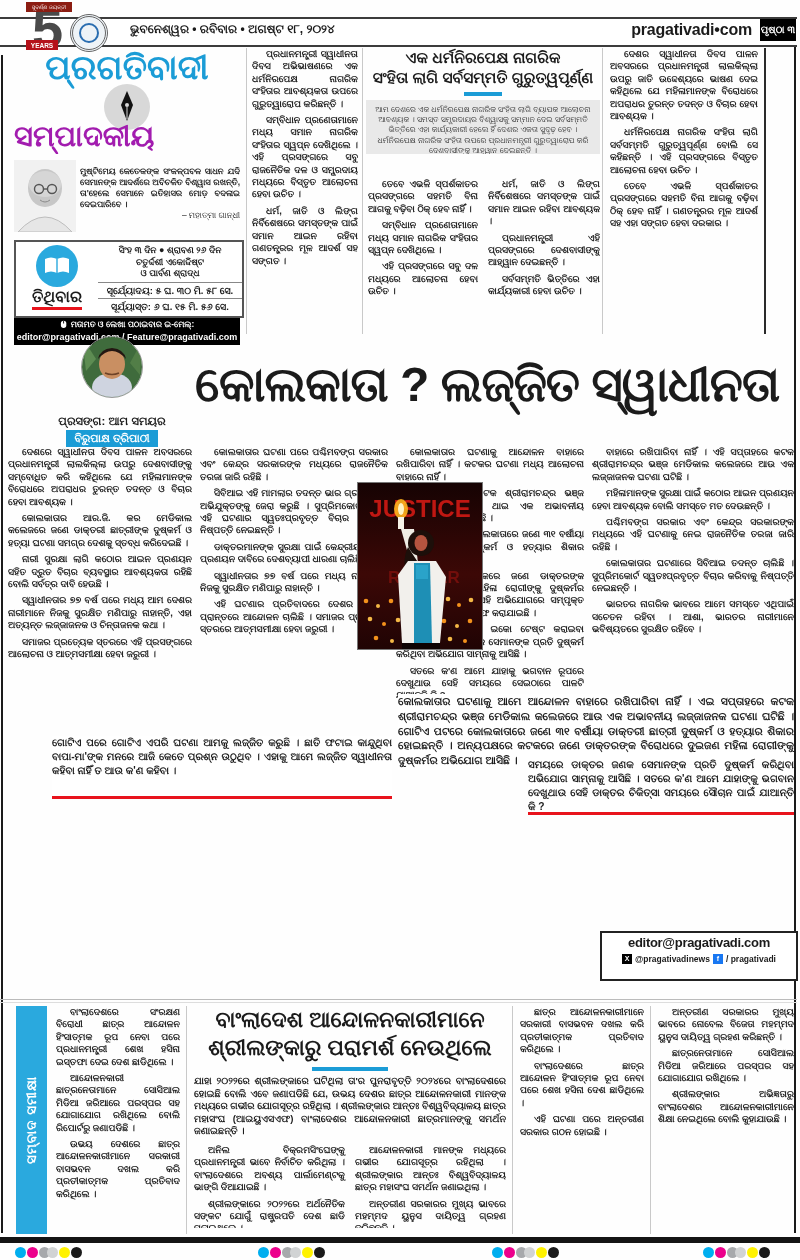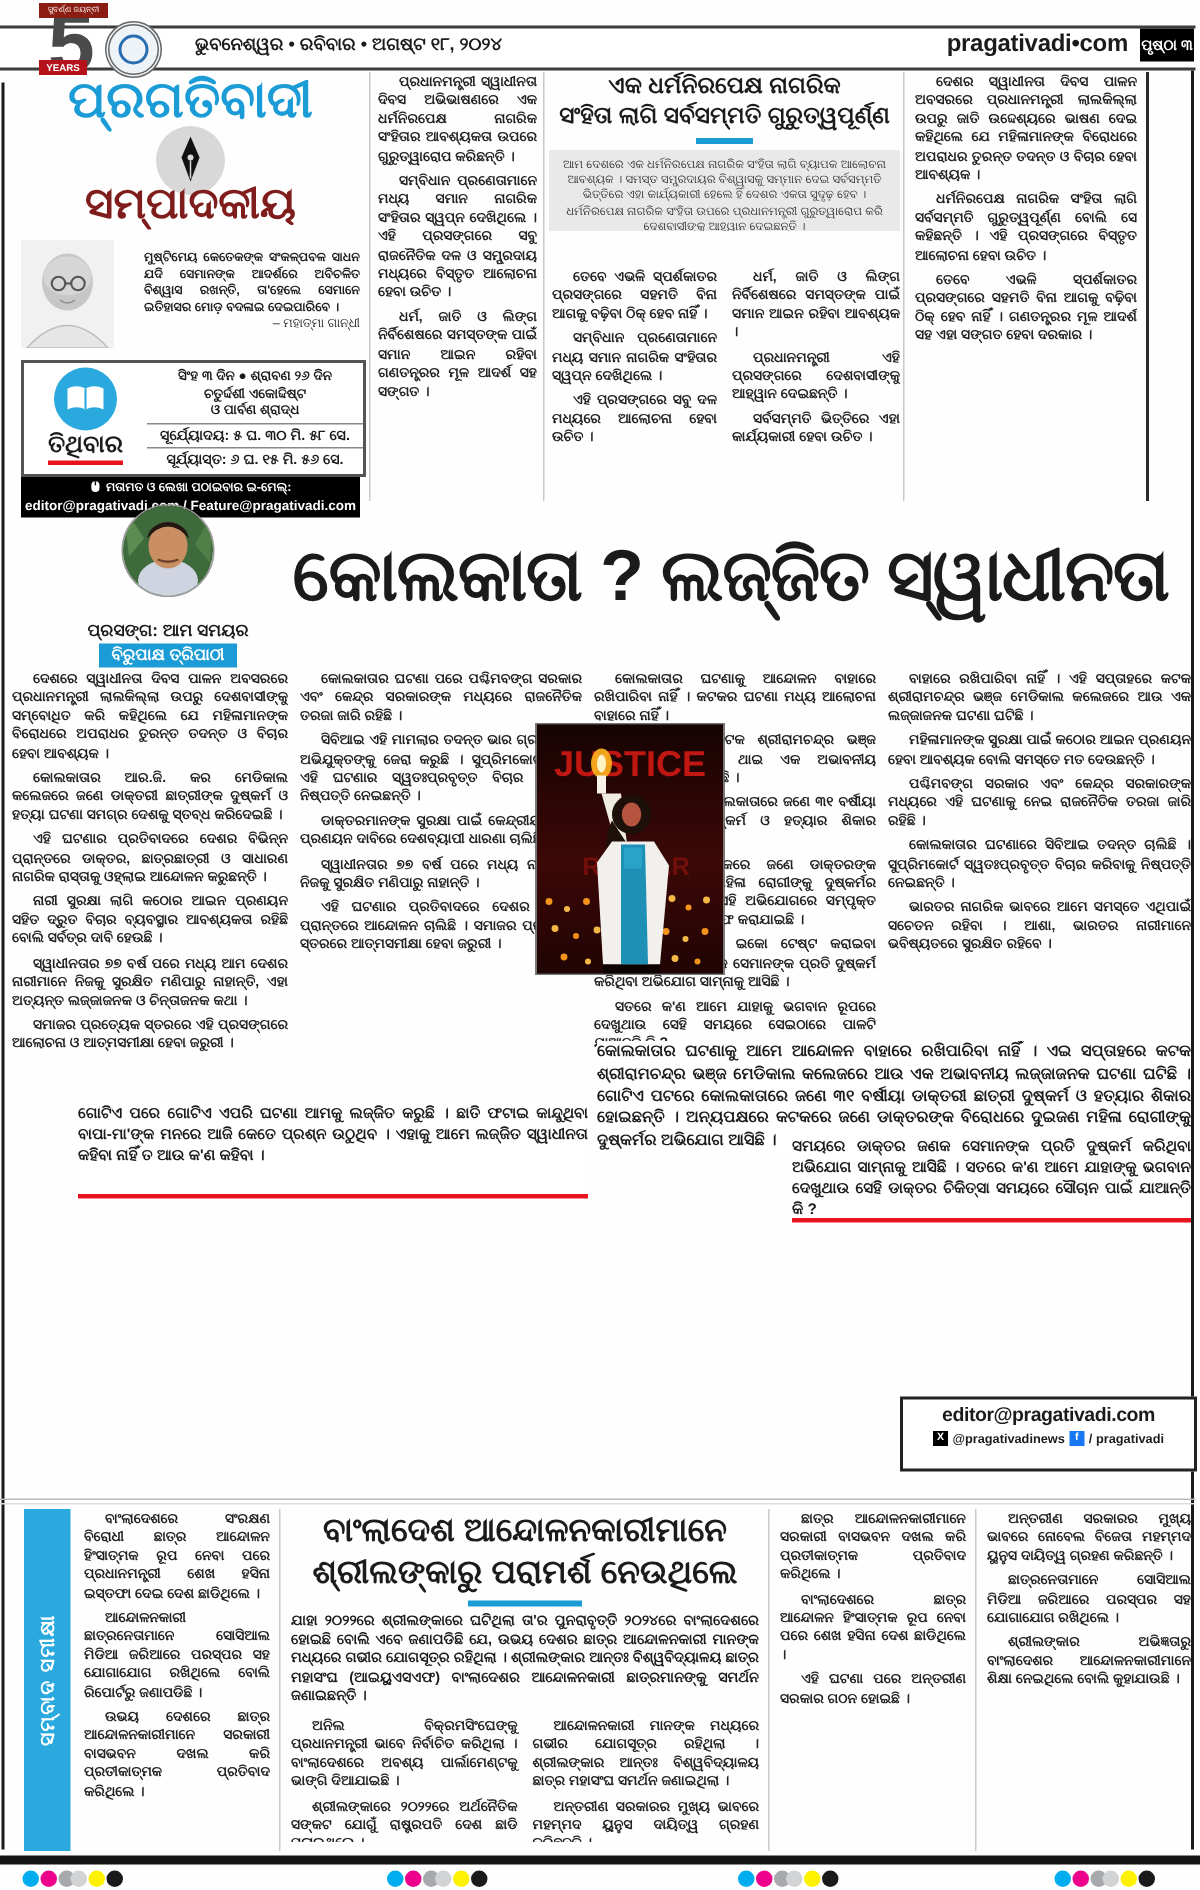--- a/index.html
+++ b/index.html
@@ -22,22 +22,22 @@
   .logo .emblem i{display:block;width:16px;height:16px;border:2px solid #2a6db0;border-radius:50%;}
   .logo .ribbon{position:absolute;left:0;top:0;width:46px;height:10px;background:#8c1d12;color:#fff;font-size:5.5px;display:flex;align-items:center;justify-content:center;overflow:hidden;}
   .logo .years{position:absolute;left:0;top:38px;width:32px;height:10px;background:#b5121b;color:#fff;font-size:6.5px;font-weight:bold;display:flex;align-items:center;justify-content:center;}
 
   .edge-left{left:1px;top:55px;width:2px;height:1178px;background:#1a1a1a;}
   .edge-right{left:794px;top:45px;width:2px;height:1188px;background:#1a1a1a;}
 
   
   .masthead{left:14px;top:48px;width:226px;height:44px;text-align:center;color:#1b9cd6;font-size:34px;font-weight:800;white-space:nowrap;}
   .pencircle{left:104px;top:84px;width:46px;height:46px;border-radius:50%;background:#d8d8d8;display:flex;align-items:center;justify-content:center;}
-  .sectiontitle{left:14px;top:120px;width:226px;text-align:center;color:#7f1d1d;font-size:29px;font-weight:800;white-space:nowrap;}
-  .gandhirow{left:14px;top:160px;width:226px;height:74px;display:flex;gap:20px;}
+  .sectiontitle{left:14px;top:120px;width:226px;text-align:left;color:#a21caf;font-size:29px;font-weight:800;white-space:nowrap;}
+  .gandhirow{left:14px;top:160px;width:226px;height:74px;display:flex;gap:4px;}
   .gandhiquote{font-size:8.4px;font-weight:bold;line-height:11px;text-align:justify;padding-top:6px;}
   .gandhiauthor{text-align:right;font-weight:normal;font-size:8.4px;}
   .almanac{left:14px;top:240px;width:226px;height:74px;border:2px solid #555;background:#fff;display:flex;}
   .alm-left{width:82px;border-right:0;display:flex;flex-direction:column;align-items:center;}
   .bookcircle{margin-top:3px;width:42px;height:42px;border-radius:50%;background:#2aa9de;display:flex;align-items:center;justify-content:center;}
   .daylabel{font-size:16px;font-weight:800;border-bottom:3px solid #e8131c;line-height:20px;white-space:nowrap;}
   .alm-right{flex:1;display:flex;flex-direction:column;}
   .alm-tithi{font-size:9px;font-weight:bold;text-align:center;line-height:11.5px;padding-top:3px;height:37px;border-bottom:1.5px solid #888;}
   .alm-sun{font-size:9.5px;font-weight:bold;text-align:center;height:15px;line-height:15px;}
   .alm-sun+.alm-sun{border-top:1.5px solid #888;}
@@ -212,21 +212,20 @@
         </svg>
     </div>
     <div class="kicker hide">ପ୍ରସଙ୍ଗ: ଆମ ସମୟର</div>
     <div class="badge hide">ବିରୁପାକ୍ଷ ତ୍ରିପାଠୀ</div>
   </div>
   <div class="abs headline">କୋଲକାତା ? ଲଜ୍ଜିତ ସ୍ୱାଧୀନତା</div>
 
   <div class="abs mcol smalltxt just hide" style="left:8px;width:184px;">
       <p class="para">ଦେଶରେ ସ୍ୱାଧୀନତା ଦିବସ ପାଳନ ଅବସରରେ ପ୍ରଧାନମନ୍ତ୍ରୀ ଲାଲକିଲ୍ଲା ଉପରୁ ଦେଶବାସୀଙ୍କୁ ସମ୍ବୋଧିତ କରି କହିଥିଲେ ଯେ ମହିଳାମାନଙ୍କ ବିରୋଧରେ ଅପରାଧର ତୁରନ୍ତ ତଦନ୍ତ ଓ ବିଚାର ହେବା ଆବଶ୍ୟକ ।</p>
       <p class="para">କୋଲକାତାର ଆର.ଜି. କର ମେଡିକାଲ କଲେଜରେ ଜଣେ ଡାକ୍ତରୀ ଛାତ୍ରୀଙ୍କ ଦୁଷ୍କର୍ମ ଓ ହତ୍ୟା ଘଟଣା ସମଗ୍ର ଦେଶକୁ ସ୍ତବ୍ଧ କରିଦେଇଛି ।</p>
-      <p class="para">ଏହି ଘଟଣାର ପ୍ରତିବାଦରେ ଦେଶର ବିଭିନ୍ନ ପ୍ରାନ୍ତରେ ଡାକ୍ତର, ଛାତ୍ରଛାତ୍ରୀ ଓ ସାଧାରଣ ନାଗରିକ ରାସ୍ତାକୁ ଓହ୍ଲାଇ ଆନ୍ଦୋଳନ କରୁଛନ୍ତି ।</p>
       <p class="para">ନାରୀ ସୁରକ୍ଷା ଲାଗି କଠୋର ଆଇନ ପ୍ରଣୟନ ସହିତ ଦ୍ରୁତ ବିଚାର ବ୍ୟବସ୍ଥାର ଆବଶ୍ୟକତା ରହିଛି ବୋଲି ସର୍ବତ୍ର ଦାବି ହେଉଛି ।</p>
       <p class="para">ସ୍ୱାଧୀନତାର ୭୭ ବର୍ଷ ପରେ ମଧ୍ୟ ଆମ ଦେଶର ନାରୀମାନେ ନିଜକୁ ସୁରକ୍ଷିତ ମଣିପାରୁ ନାହାନ୍ତି, ଏହା ଅତ୍ୟନ୍ତ ଲଜ୍ଜାଜନକ ଓ ଚିନ୍ତାଜନକ କଥା ।</p>
       <p class="para">ସମାଜର ପ୍ରତ୍ୟେକ ସ୍ତରରେ ଏହି ପ୍ରସଙ୍ଗରେ ଆଲୋଚନା ଓ ଆତ୍ମସମୀକ୍ଷା ହେବା ଜରୁରୀ ।</p>
     </div>
   <div class="abs mcol smalltxt just hide" style="left:200px;width:188px;">
       <p class="para">କୋଲକାତାର ଘଟଣା ପରେ ପଶ୍ଚିମବଙ୍ଗ ସରକାର ଏବଂ କେନ୍ଦ୍ର ସରକାରଙ୍କ ମଧ୍ୟରେ ରାଜନୈତିକ ତରଜା ଜାରି ରହିଛି ।</p>
       <p class="para">ସିବିଆଇ ଏହି ମାମଲାର ତଦନ୍ତ ଭାର ଗ୍ରହଣ କରି ଅଭିଯୁକ୍ତଙ୍କୁ ଜେରା କରୁଛି । ସୁପ୍ରିମକୋର୍ଟ ମଧ୍ୟ ଏହି ଘଟଣାର ସ୍ୱତଃପ୍ରବୃତ୍ତ ବିଚାର କରିବାକୁ ନିଷ୍ପତ୍ତି ନେଇଛନ୍ତି ।</p>
       <p class="para">ଡାକ୍ତରମାନଙ୍କ ସୁରକ୍ଷା ପାଇଁ କେନ୍ଦ୍ରୀୟ ଆଇନ ପ୍ରଣୟନ ଦାବିରେ ଦେଶବ୍ୟାପୀ ଧାରଣା ଚାଲିଛି ।</p>
       <p class="para">ସ୍ୱାଧୀନତାର ୭୭ ବର୍ଷ ପରେ ମଧ୍ୟ ନାରୀମାନେ ନିଜକୁ ସୁରକ୍ଷିତ ମଣିପାରୁ ନାହାନ୍ତି ।</p>
       <p class="para">ଏହି ଘଟଣାର ପ୍ରତିବାଦରେ ଦେଶର ବିଭିନ୍ନ ପ୍ରାନ୍ତରେ ଆନ୍ଦୋଳନ ଚାଲିଛି । ସମାଜର ପ୍ରତ୍ୟେକ ସ୍ତରରେ ଆତ୍ମସମୀକ୍ଷା ହେବା ଜରୁରୀ ।</p>

